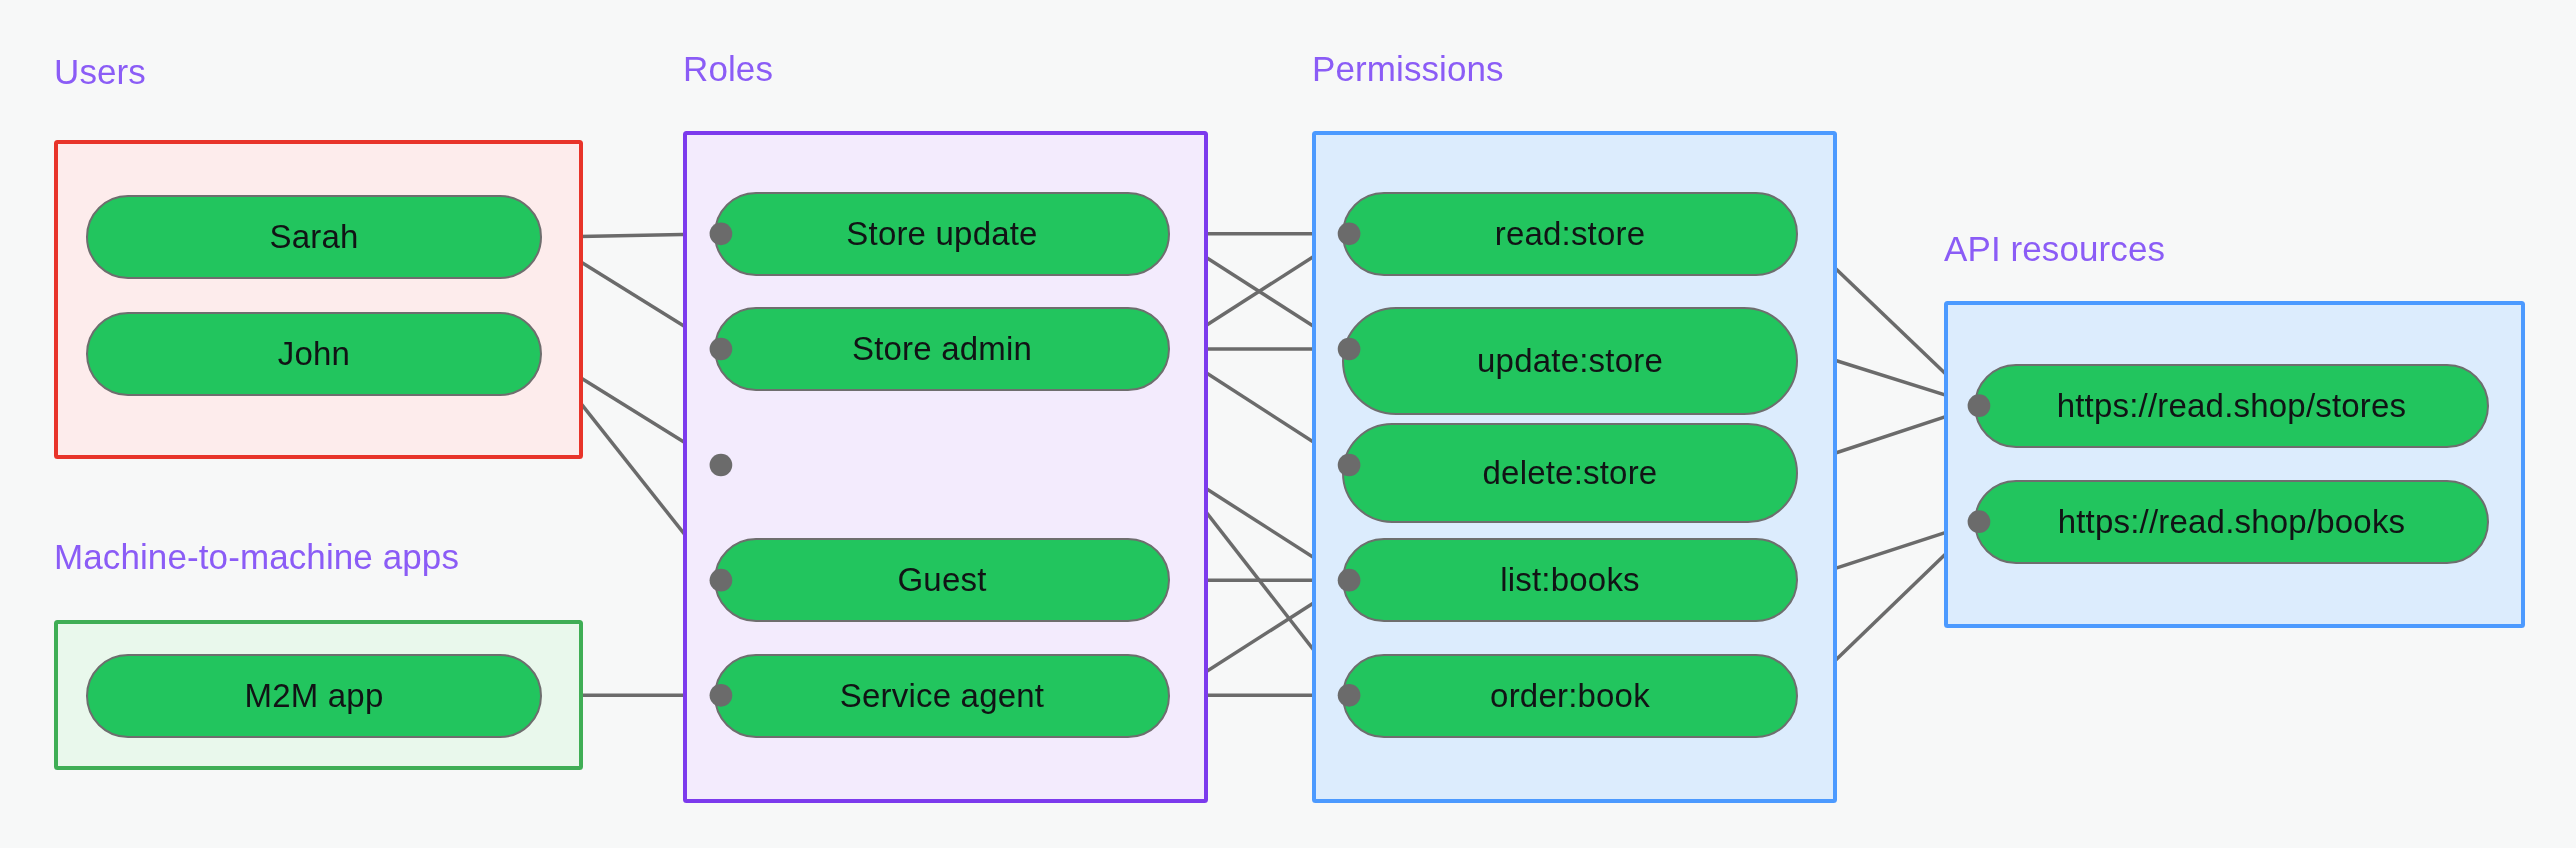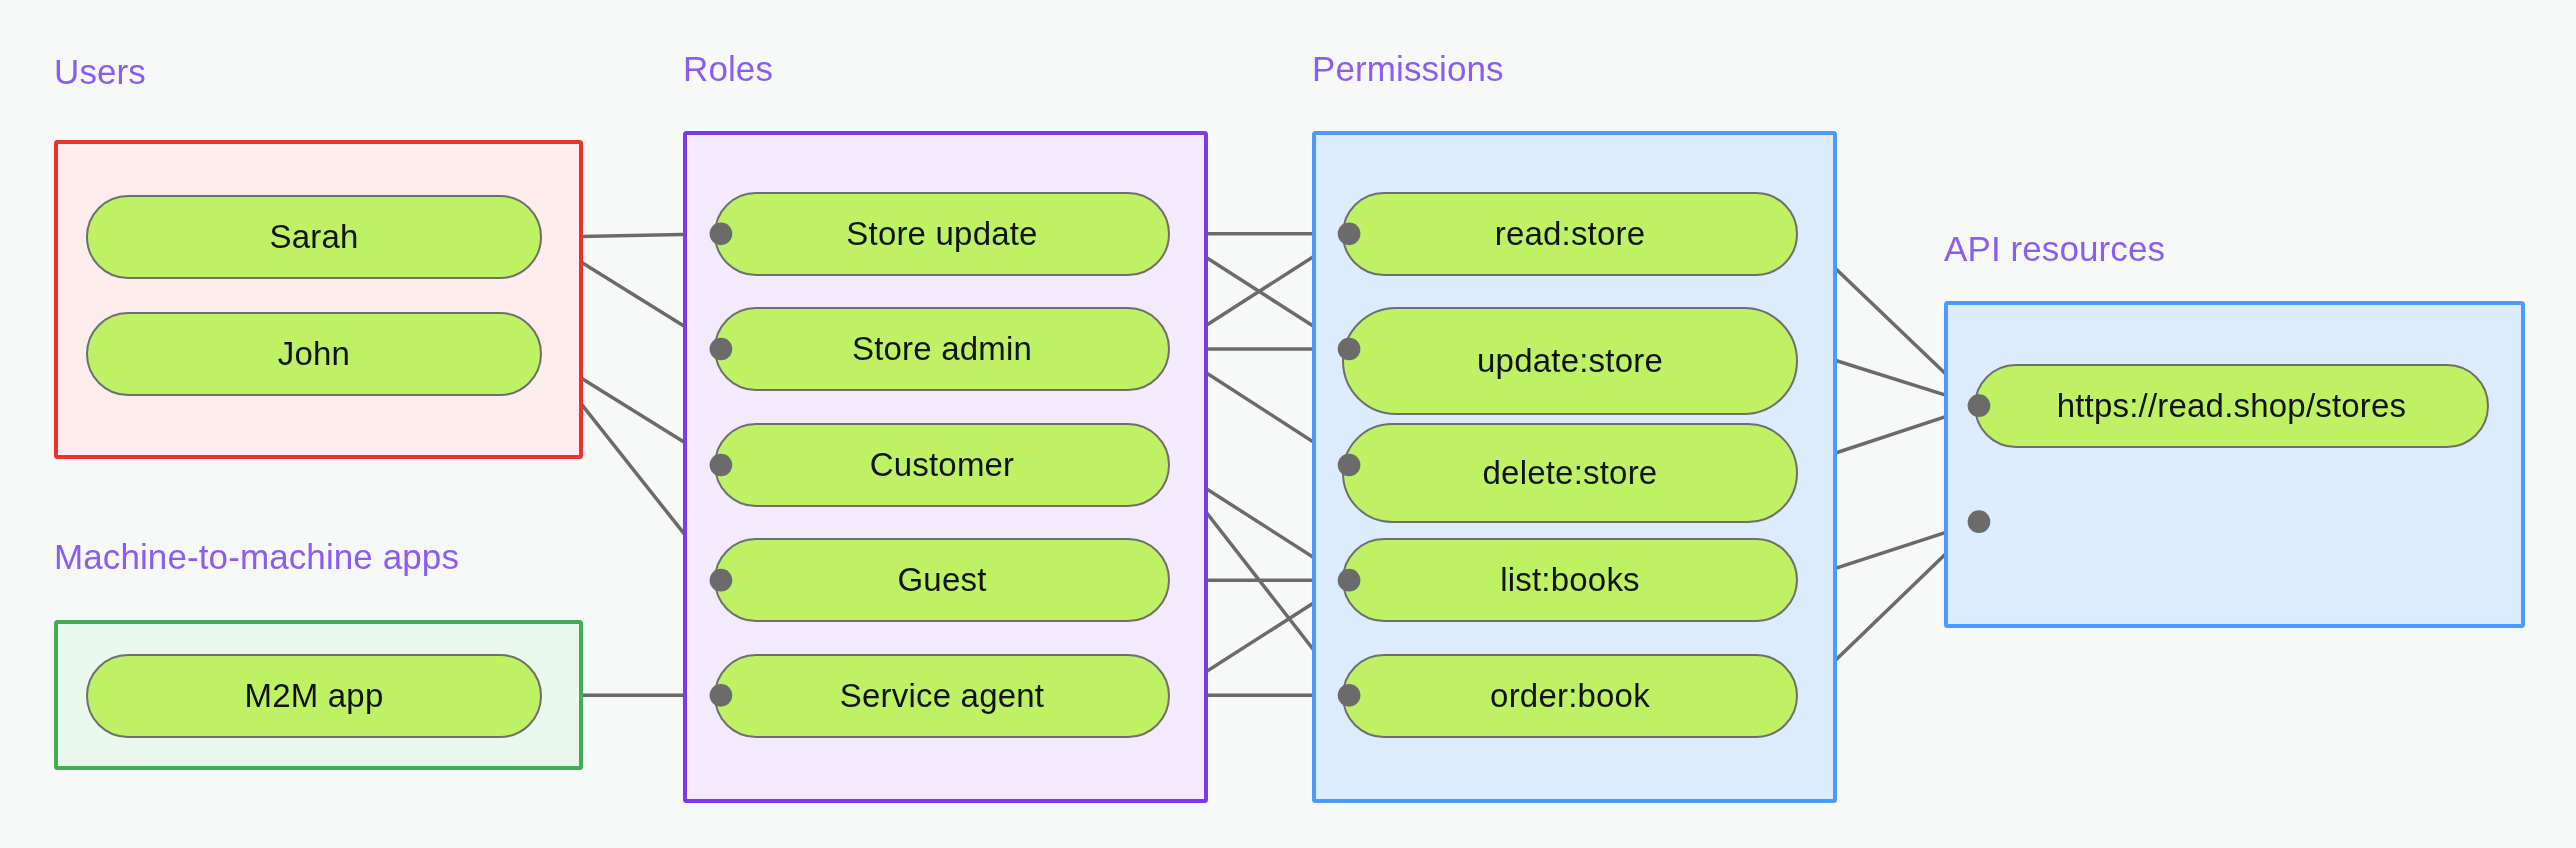--- a/index.html
+++ b/index.html
@@ -27,21 +27,21 @@
   .container-box {
     position: absolute;
     box-sizing: border-box;
     border-width: 4.4px;
     border-style: solid;
     border-radius: 3.5px;
   }
   .node {
     position: absolute;
     box-sizing: border-box;
-    background: #bef264;
+    background: #22c55e;
     border: 2.6px solid #6e6e6e;
     border-radius: 61px;
     display: flex;
     align-items: center;
     justify-content: center;
     font-size: 33px;
     color: #111315;
     white-space: nowrap;
     letter-spacing: 0.2px;
   }
@@ -97,31 +97,31 @@
   <div class="group-label" style="left:1944px; top:229px;">API resources</div>
   <div class="container-box" style="left:1944px; top:301px; width:581px; height:327px; border-color:#4c9aff; background:#dcecfd;"></div>
 
   <div class="node" style="left:86px; top:195px; width:456px; height:84px;">Sarah</div>
   <div class="node" style="left:86px; top:312px; width:456px; height:84px;text-align:center;">John</div>
 
   <div class="node" style="left:86px; top:654px; width:456px; height:84px;">M2M app</div>
 
   <div class="node" style="left:714px; top:192px; width:456px; height:84px;">Store update</div>
   <div class="node" style="left:714px; top:307px; width:456px; height:84px;">Store admin</div>
-  <div class="node" style="left:714px; top:423px; width:456px; height:84px;">Customer</div>
   <div class="node" style="left:714px; top:538px; width:456px; height:84px;">Guest</div>
   <div class="node" style="left:714px; top:654px; width:456px; height:84px;">Service agent</div>
 
   <div class="node" style="left:1342px; top:192px; width:456px; height:84px;">read:store</div>
   <div class="node" style="left:1342px; top:307px; width:456px; height:108px;">update:store</div>
   <div class="node" style="left:1342px; top:423px; width:456px; height:100px;">delete:store</div>
   <div class="node" style="left:1342px; top:538px; width:456px; height:84px;">list:books</div>
   <div class="node" style="left:1342px; top:654px; width:456px; height:84px;">order:book</div>
 
   <div class="node" style="left:1974px; top:364px; width:515px; height:84px;">https://read.shop/stores</div>
+  <div class="node" style="left:1974px; top:480px; width:515px; height:84px;">https://read.shop/books</div>
 
   <svg class="layer" viewBox="0 0 2952 972">
     <circle class="dot" cx="826" cy="268" r="13"></circle>
     <circle class="dot" cx="826" cy="400" r="13"></circle>
     <circle class="dot" cx="826" cy="533" r="13"></circle>
     <circle class="dot" cx="826" cy="665" r="13"></circle>
     <circle class="dot" cx="826" cy="797" r="13"></circle>
 
     <circle class="dot" cx="1546" cy="268" r="13"></circle>
     <circle class="dot" cx="1546" cy="400" r="13"></circle>

